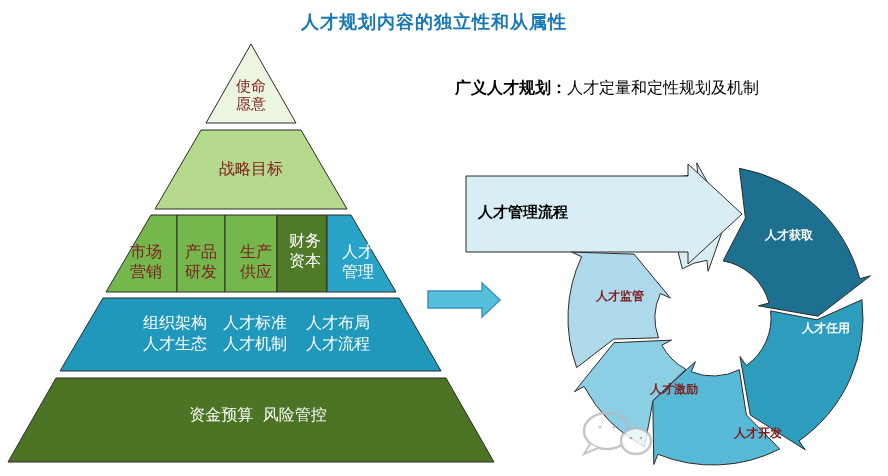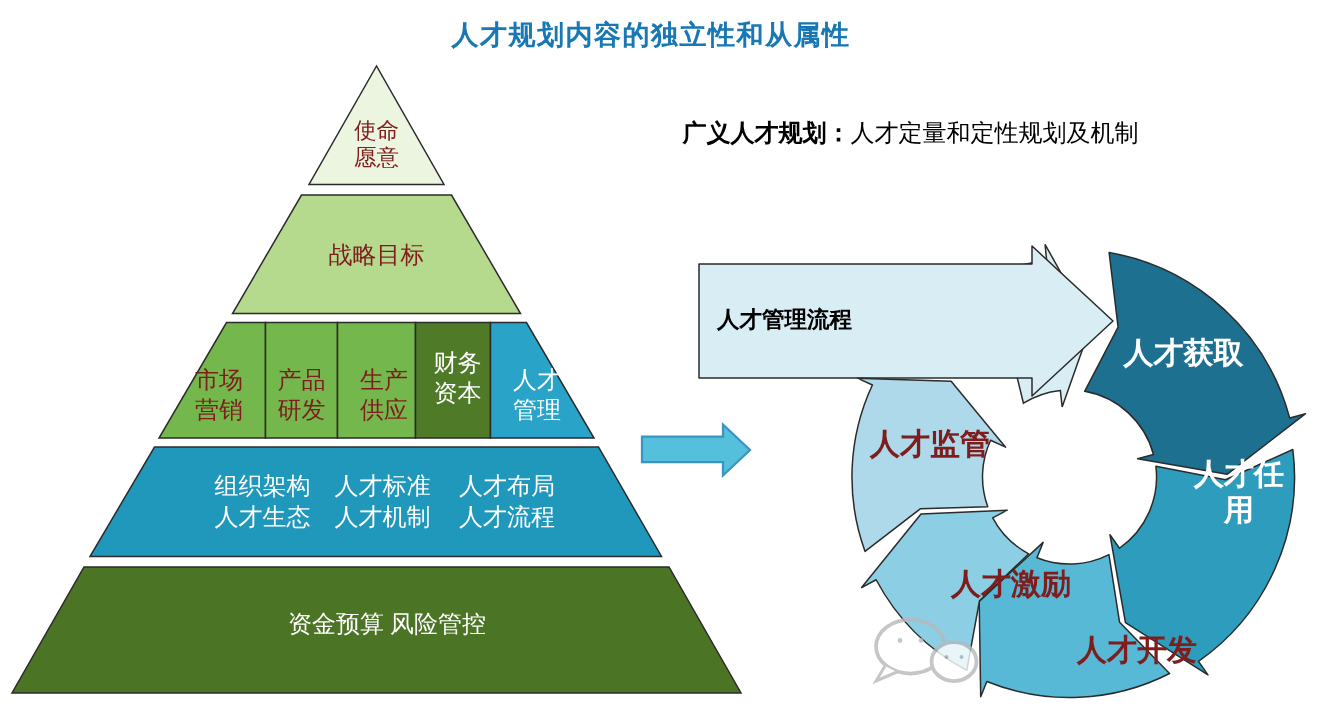--- a/index.html
+++ b/index.html
@@ -1,28 +1,28 @@
 <!DOCTYPE html>
 <html><head>
 <meta charset="utf-8">
 <style>
   html,body{margin:0;padding:0;background:#fff;}
   #stage{position:relative;width:888px;height:476px;background:#ffffff;overflow:hidden;
-         font-family:Liberation Serif, serif;}
+         font-family:Liberation Mono, monospace;}
   #diagram-svg{position:absolute;left:0;top:0;}
   .lbl{position:absolute;transform:translate(-50%,-50%);text-align:center;
        white-space:pre-line;color:#7f1d1d;line-height:1.22;}
   .lbl.left{transform:translate(0,-50%);text-align:left;white-space:nowrap;}
   .w{color:#ffffff;}
   .title{font-size:18px;font-weight:bold;color:#1878b4;letter-spacing:1px;}
   .defs{font-size:16px;color:#000;}
   .defs .dl{font-weight:bold;}
   .pyr{font-size:16px;}
   .pyr-sm{font-size:15px;}
-  .stage-lbl{font-size:20px;font-weight:bold;}
+  .stage-lbl{font-size:12px;font-weight:bold;}
   .box-lbl{font-size:15px;font-weight:bold;color:#000;}
   .wm{position:absolute;left:578px;top:412px;width:310px;height:52px;opacity:.82;}
   .wm-text{position:absolute;left:72px;top:26px;transform:translate(0,-50%);
            font-size:20px;font-weight:600;color:#b2b5b8;white-space:nowrap;}
 </style>
 </head>
 <body>
 
 <div id="stage">
 

